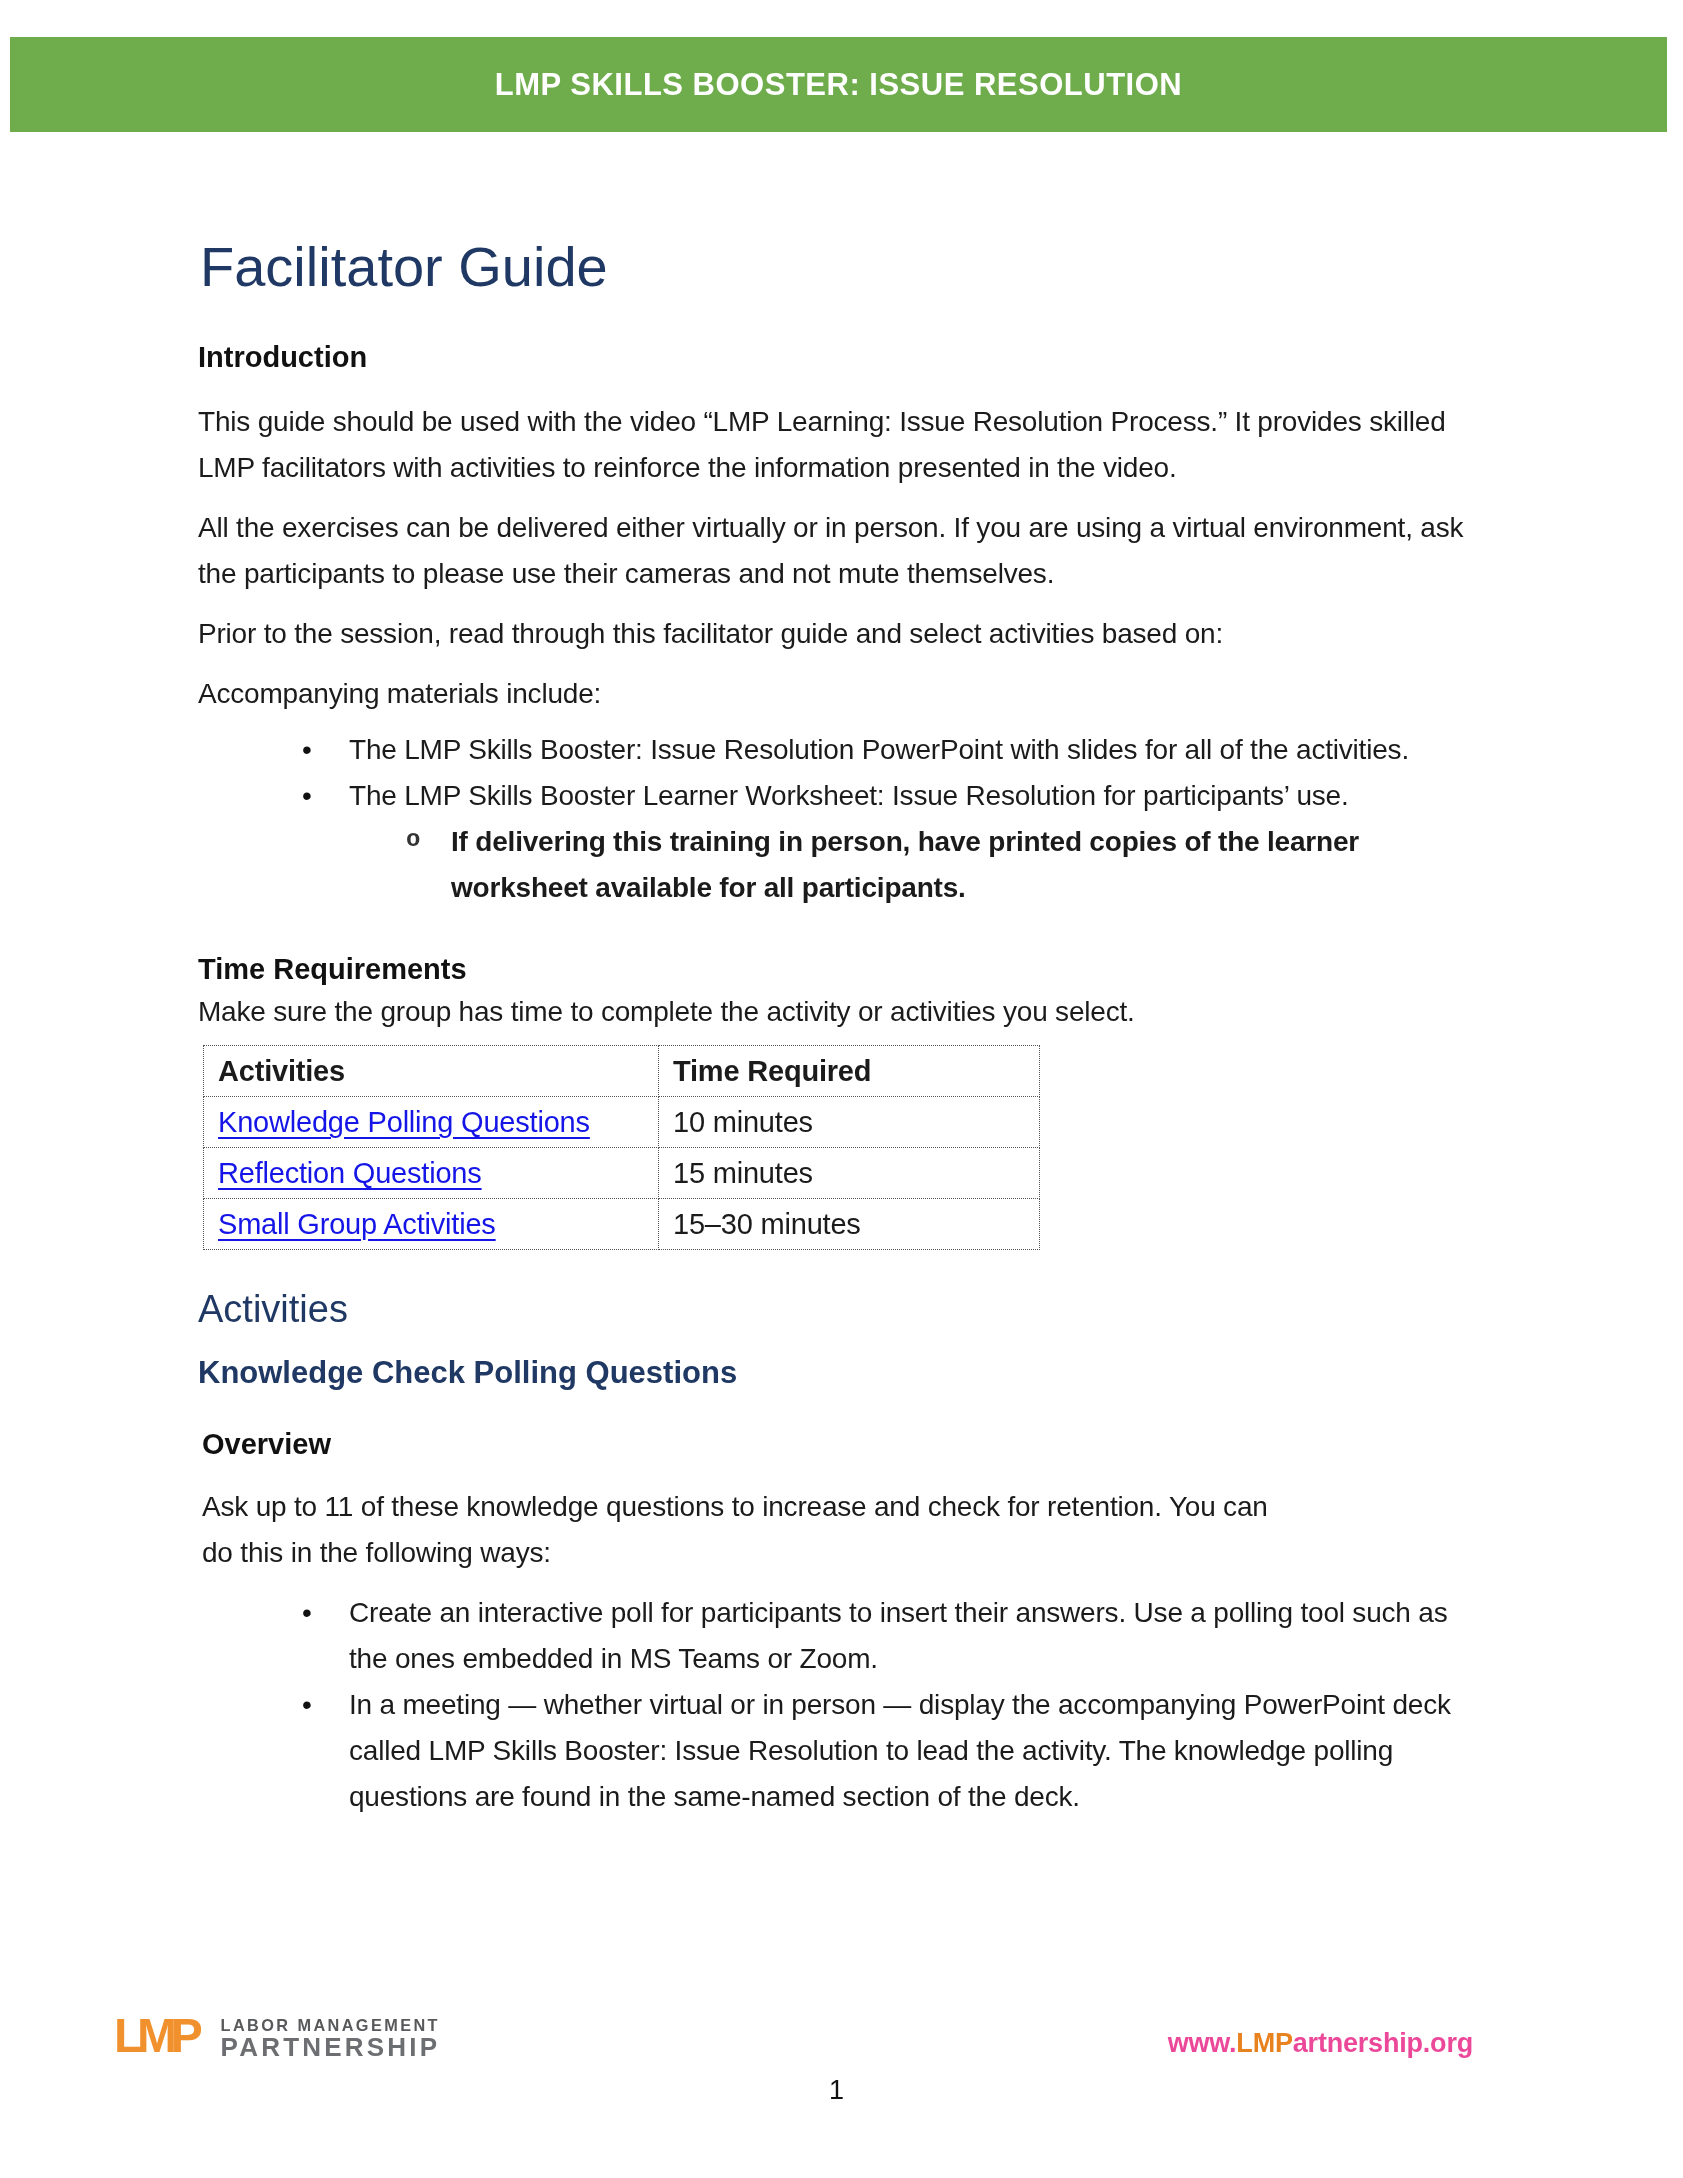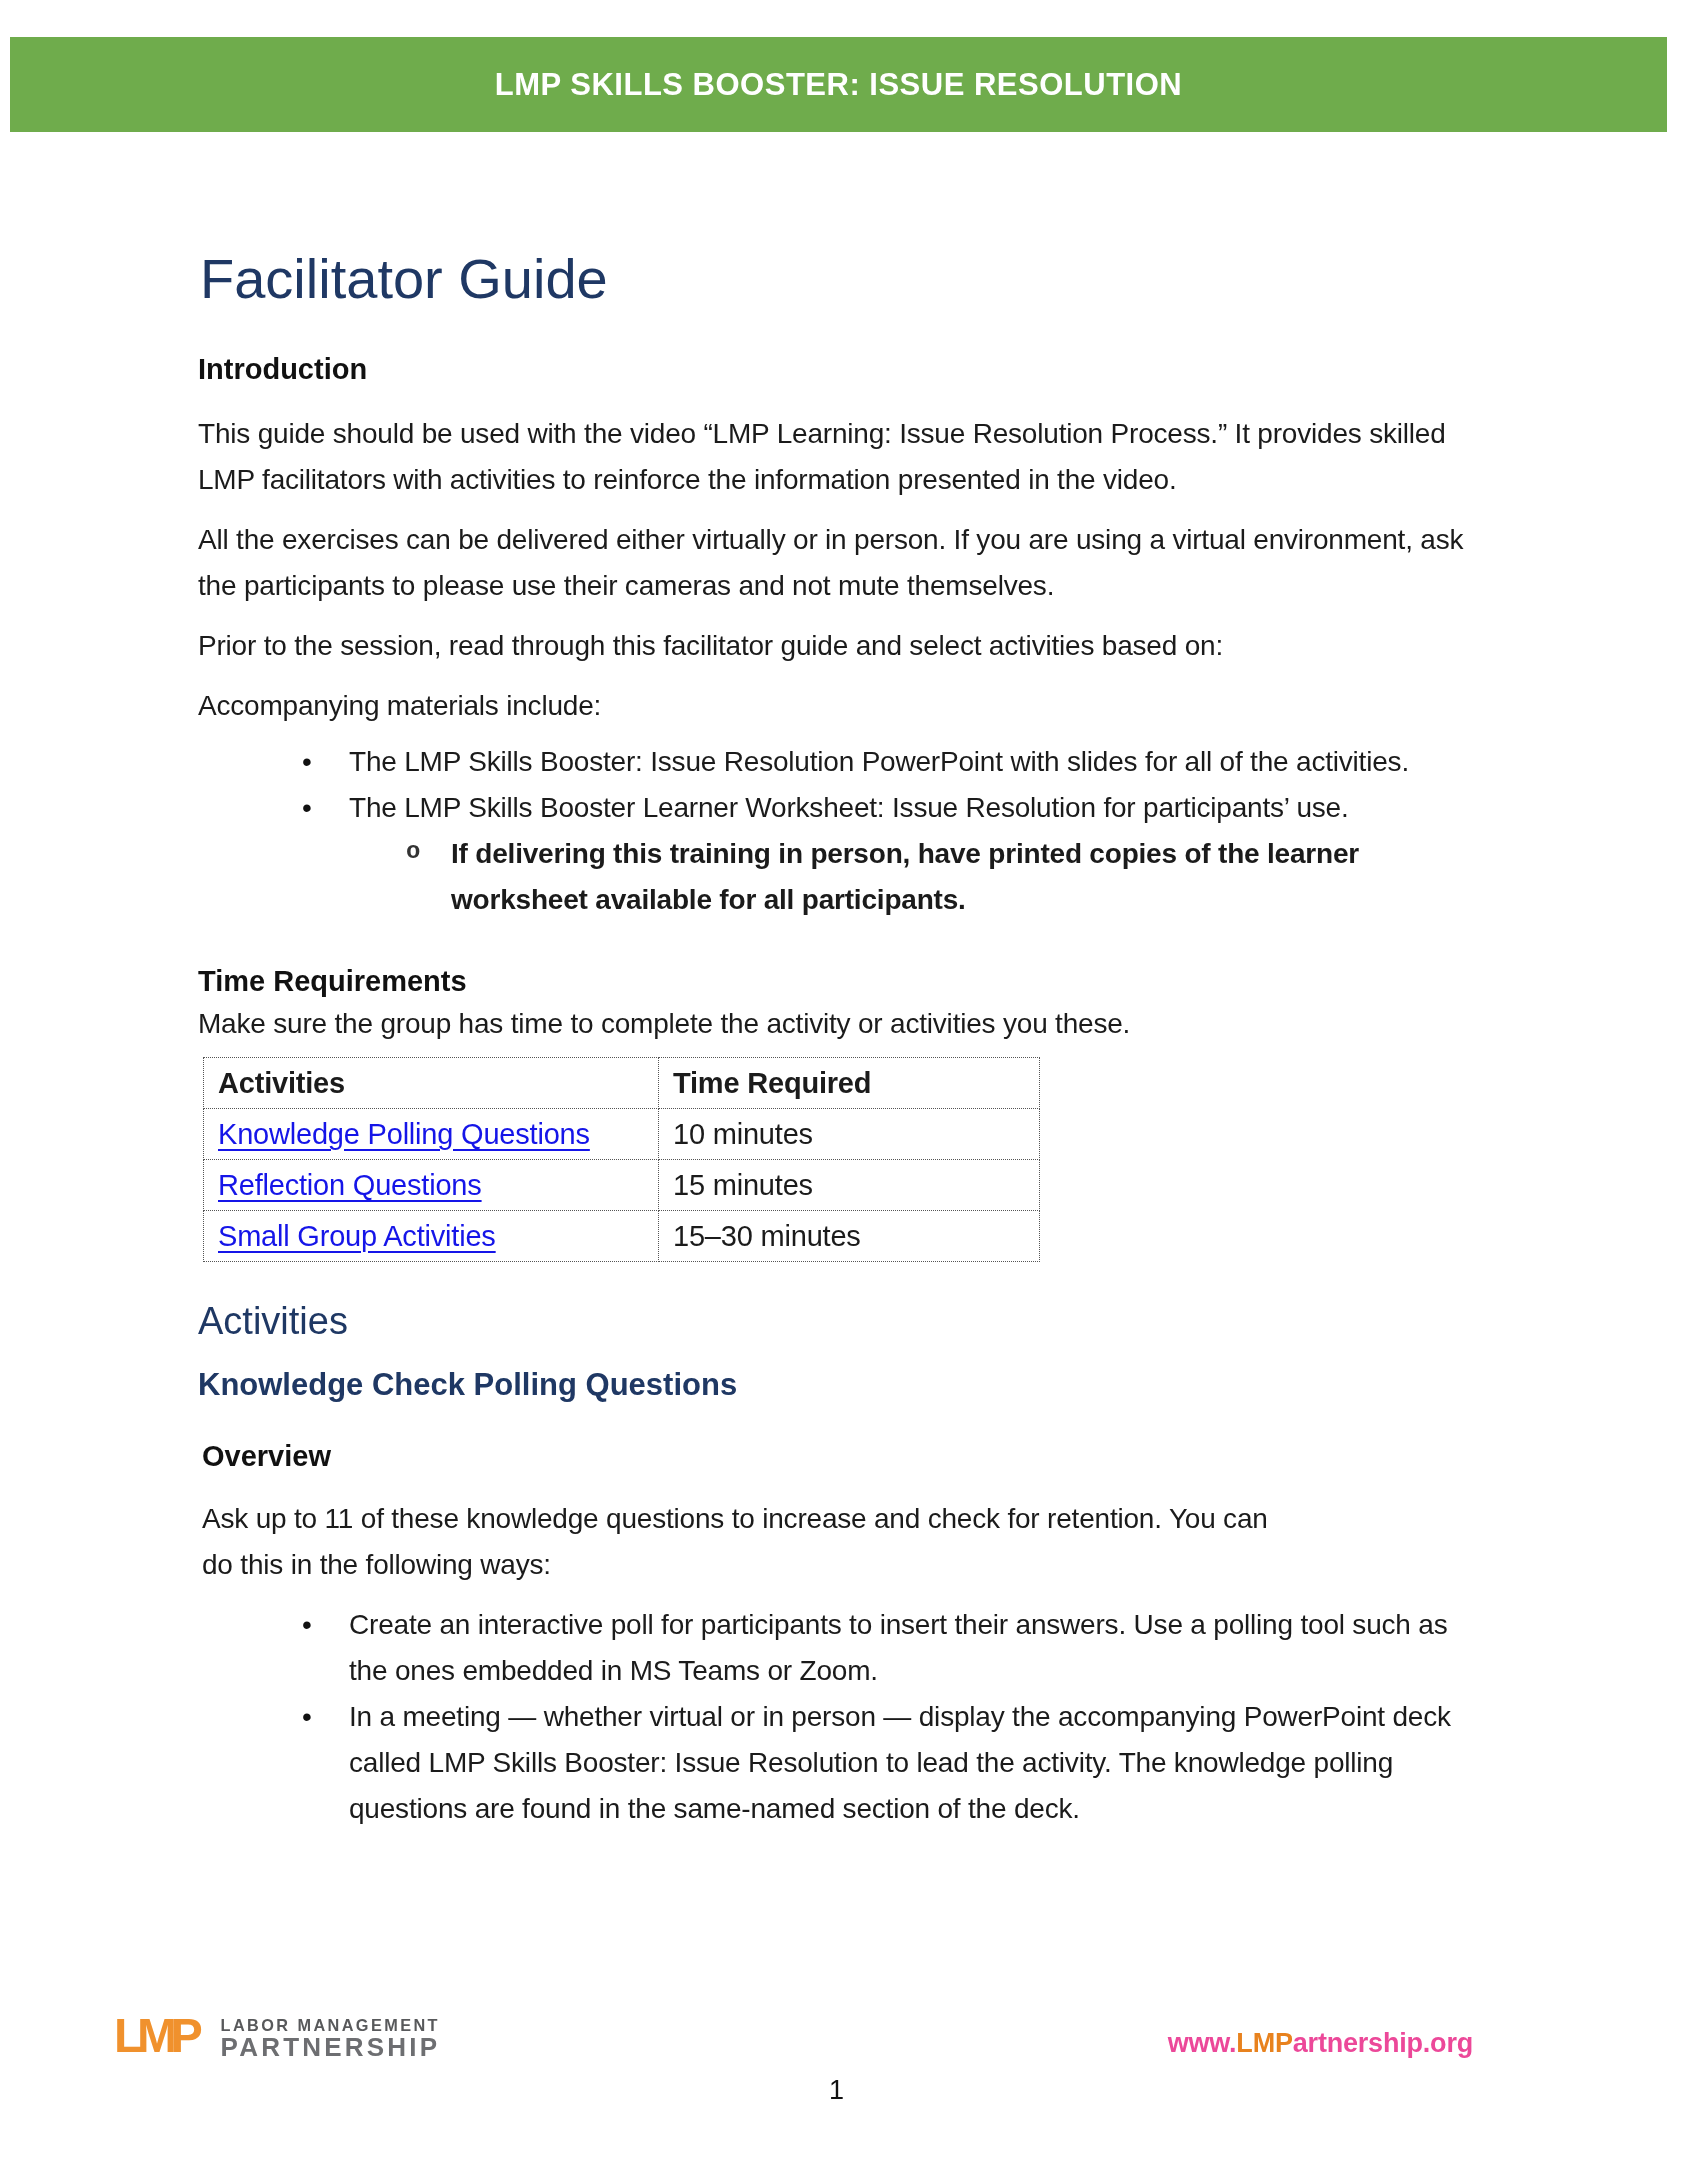--- a/index.html
+++ b/index.html
@@ -25,21 +25,21 @@
     position:absolute; top:37px; left:10px; right:16px; height:95px;
     background:var(--banner-green);
     display:flex; align-items:center; justify-content:center;
   }
   .topbar-title {
     color:#ffffff; font-size:31px; font-weight:bold;
     letter-spacing:0.5px;
   }
   
   .content {
-    position:absolute; left:198px; top:16px; width:1287px;
+    position:absolute; left:198px; top:4px; width:1287px;
     font-size:28px; line-height:46px; letter-spacing:-0.2px;
   }
   h1.doc-title {
     margin:230px 0 0 2px;
     font-size:56px; line-height:65px; font-weight:400;
     color:var(--heading-navy); letter-spacing:0;
   }
   h3.black-h { font-size:29px; line-height:36px; font-weight:bold; color:#111; letter-spacing:0; }
   .h-intro   { margin-top:40px; }
   p.para     { margin-top:14px; }
@@ -148,21 +148,21 @@
 
     <ul class="blist">
       <li>The LMP Skills Booster: Issue Resolution PowerPoint with slides for all of the activities.</li>
       <li>The LMP Skills Booster Learner Worksheet: Issue Resolution for participants’ use.</li>
     </ul>
     <ul class="sublist">
       <li>If delivering this training in person, have printed copies of the learner worksheet available for all participants.</li>
     </ul>
 
     <h3 class="black-h h-time">Time Requirements</h3>
-    <p class="make">Make sure the group has time to complete the activity or activities you these.</p>
+    <p class="make">Make sure the group has time to complete the activity or activities you select.</p>
 
     <table class="time-table">
       <colgroup>
           <col class="c1">
           <col class="c2">
         </colgroup>
       <tbody>
           <tr>
         <th>Activities</th>
         <th>Time Required</th>

